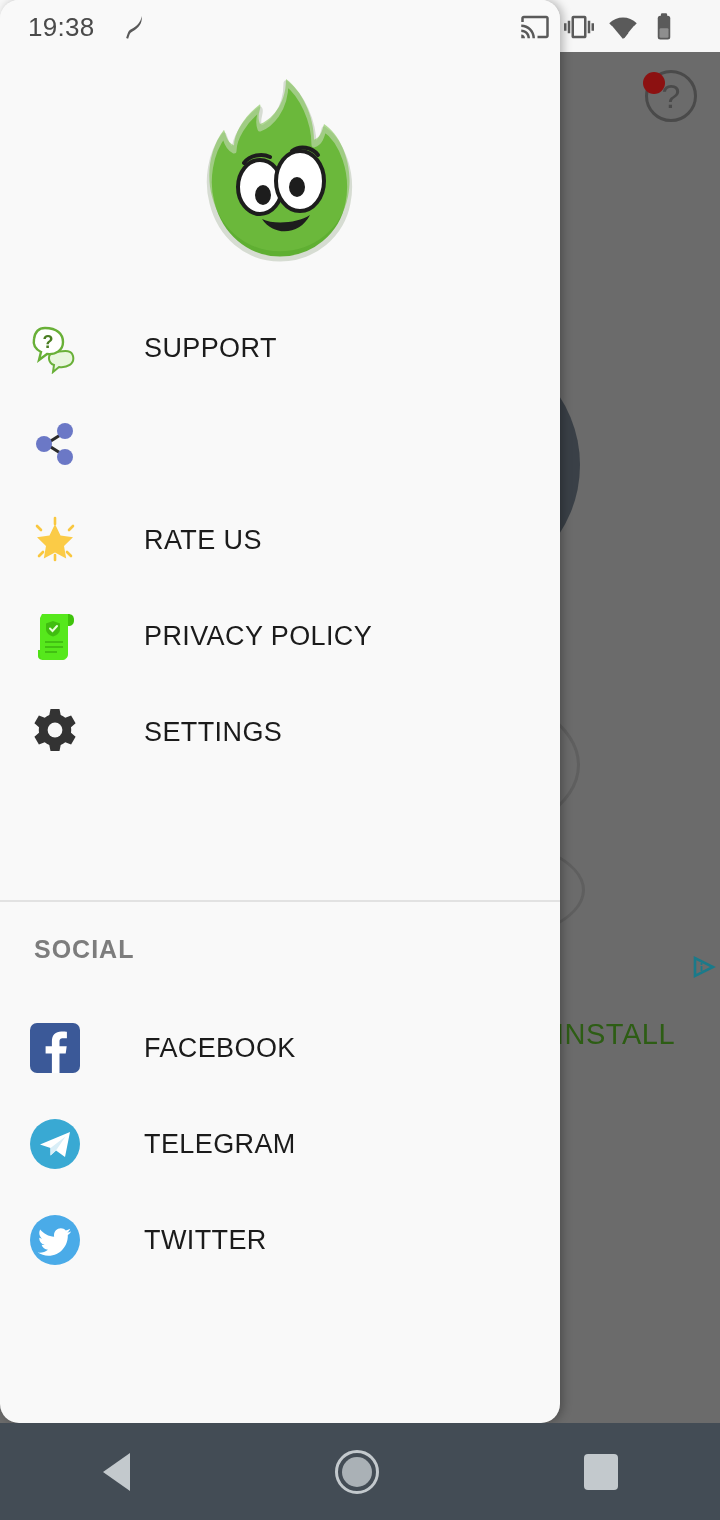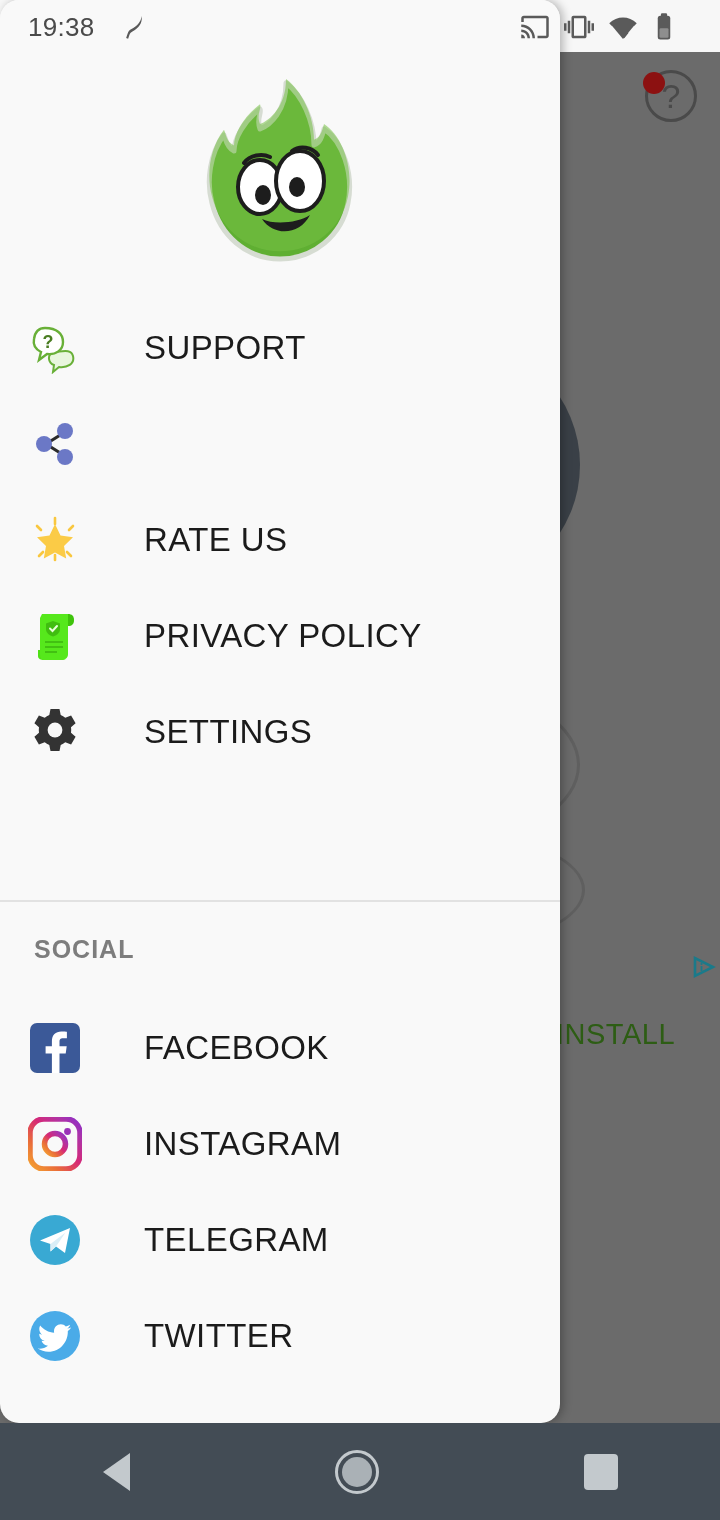--- a/index.html
+++ b/index.html
@@ -84,21 +84,21 @@
   
   #menu { position:absolute; left:0; top:300px; width:560px; }
   .menu-item {
     height:96px; display:flex; align-items:center;
   }
   .menu-icon {
     width:110px; min-width:110px; height:96px;
     display:flex; align-items:center; justify-content:center;
   }
   .menu-label {
-    font-size:33px; color:#1b1b1b; letter-spacing:.4px;
+    font-size:27px; color:#1b1b1b; letter-spacing:.4px;
     margin-left:34px; white-space:nowrap;
   }
 
   #divider {
     position:absolute; left:0; top:900px; width:560px; height:2px;
     background:#e2e2e2;
   }
   #social-header {
     position:absolute; left:34px; top:935px;
     font-size:25px; color:#7d7d7d; letter-spacing:1px;font-weight:bold;
@@ -264,39 +264,20 @@
     <div class="menu-item">
       <span class="menu-icon">
         <svg width="54" height="54" viewBox="0 0 54 54">
           <rect x="2" y="2" width="50" height="50" rx="7" fill="#3b5998"></rect>
           <path d="M31.5 52 V32.5 h6.2 l1-7.2 h-7.2 v-4.6 c0-2.1.6-3.5 3.6-3.5 h3.8 V10.8 c-.7-.1-3-.3-5.6-.3 -5.6 0-9.4 3.4-9.4 9.6 v5.2 h-6.3 v7.2 h6.3 V52 Z" fill="#ffffff"></path>
         </svg>
       </span>
       <span class="menu-label">FACEBOOK</span>
     </div>
 
-    <div class="menu-item">
-      <span class="menu-icon">
-        <svg width="54" height="54" viewBox="0 0 54 54">
-          <defs>
-            <linearGradient id="ig" x1="0" y1="1" x2="1" y2="0">
-              <stop offset="0%" stop-color="#f5a430"></stop>
-              <stop offset="28%" stop-color="#e96b3a"></stop>
-              <stop offset="55%" stop-color="#d62976"></stop>
-              <stop offset="80%" stop-color="#b033a6"></stop>
-              <stop offset="100%" stop-color="#8b2fc9"></stop>
-            </linearGradient>
-          </defs>
-          <rect x="2" y="2" width="50" height="50" rx="14" fill="none" stroke="url(#ig)" stroke-width="5.5"></rect>
-          <circle cx="27" cy="27" r="10.5" fill="none" stroke="url(#ig)" stroke-width="5.5"></circle>
-          <circle cx="39.5" cy="14.5" r="3.4" fill="#9b30b8"></circle>
-        </svg>
-      </span>
-      <span class="menu-label">INSTAGRAM</span>
-    </div>
 
     <div class="menu-item">
       <span class="menu-icon">
         <svg width="54" height="54" viewBox="0 0 54 54">
           <circle cx="27" cy="27" r="25" fill="#39a9d3"></circle>
           <path d="M12 27.5 L42 15 L37 40 L28 33.5 L22.5 38.5 L22.5 31 Z" fill="#ffffff"></path>
           <path d="M22.5 31 L37.5 19.5 L28 33.5 L22.5 38.5 Z" fill="#d9eef7"></path>
         </svg>
       </span>
       <span class="menu-label">TELEGRAM</span>

